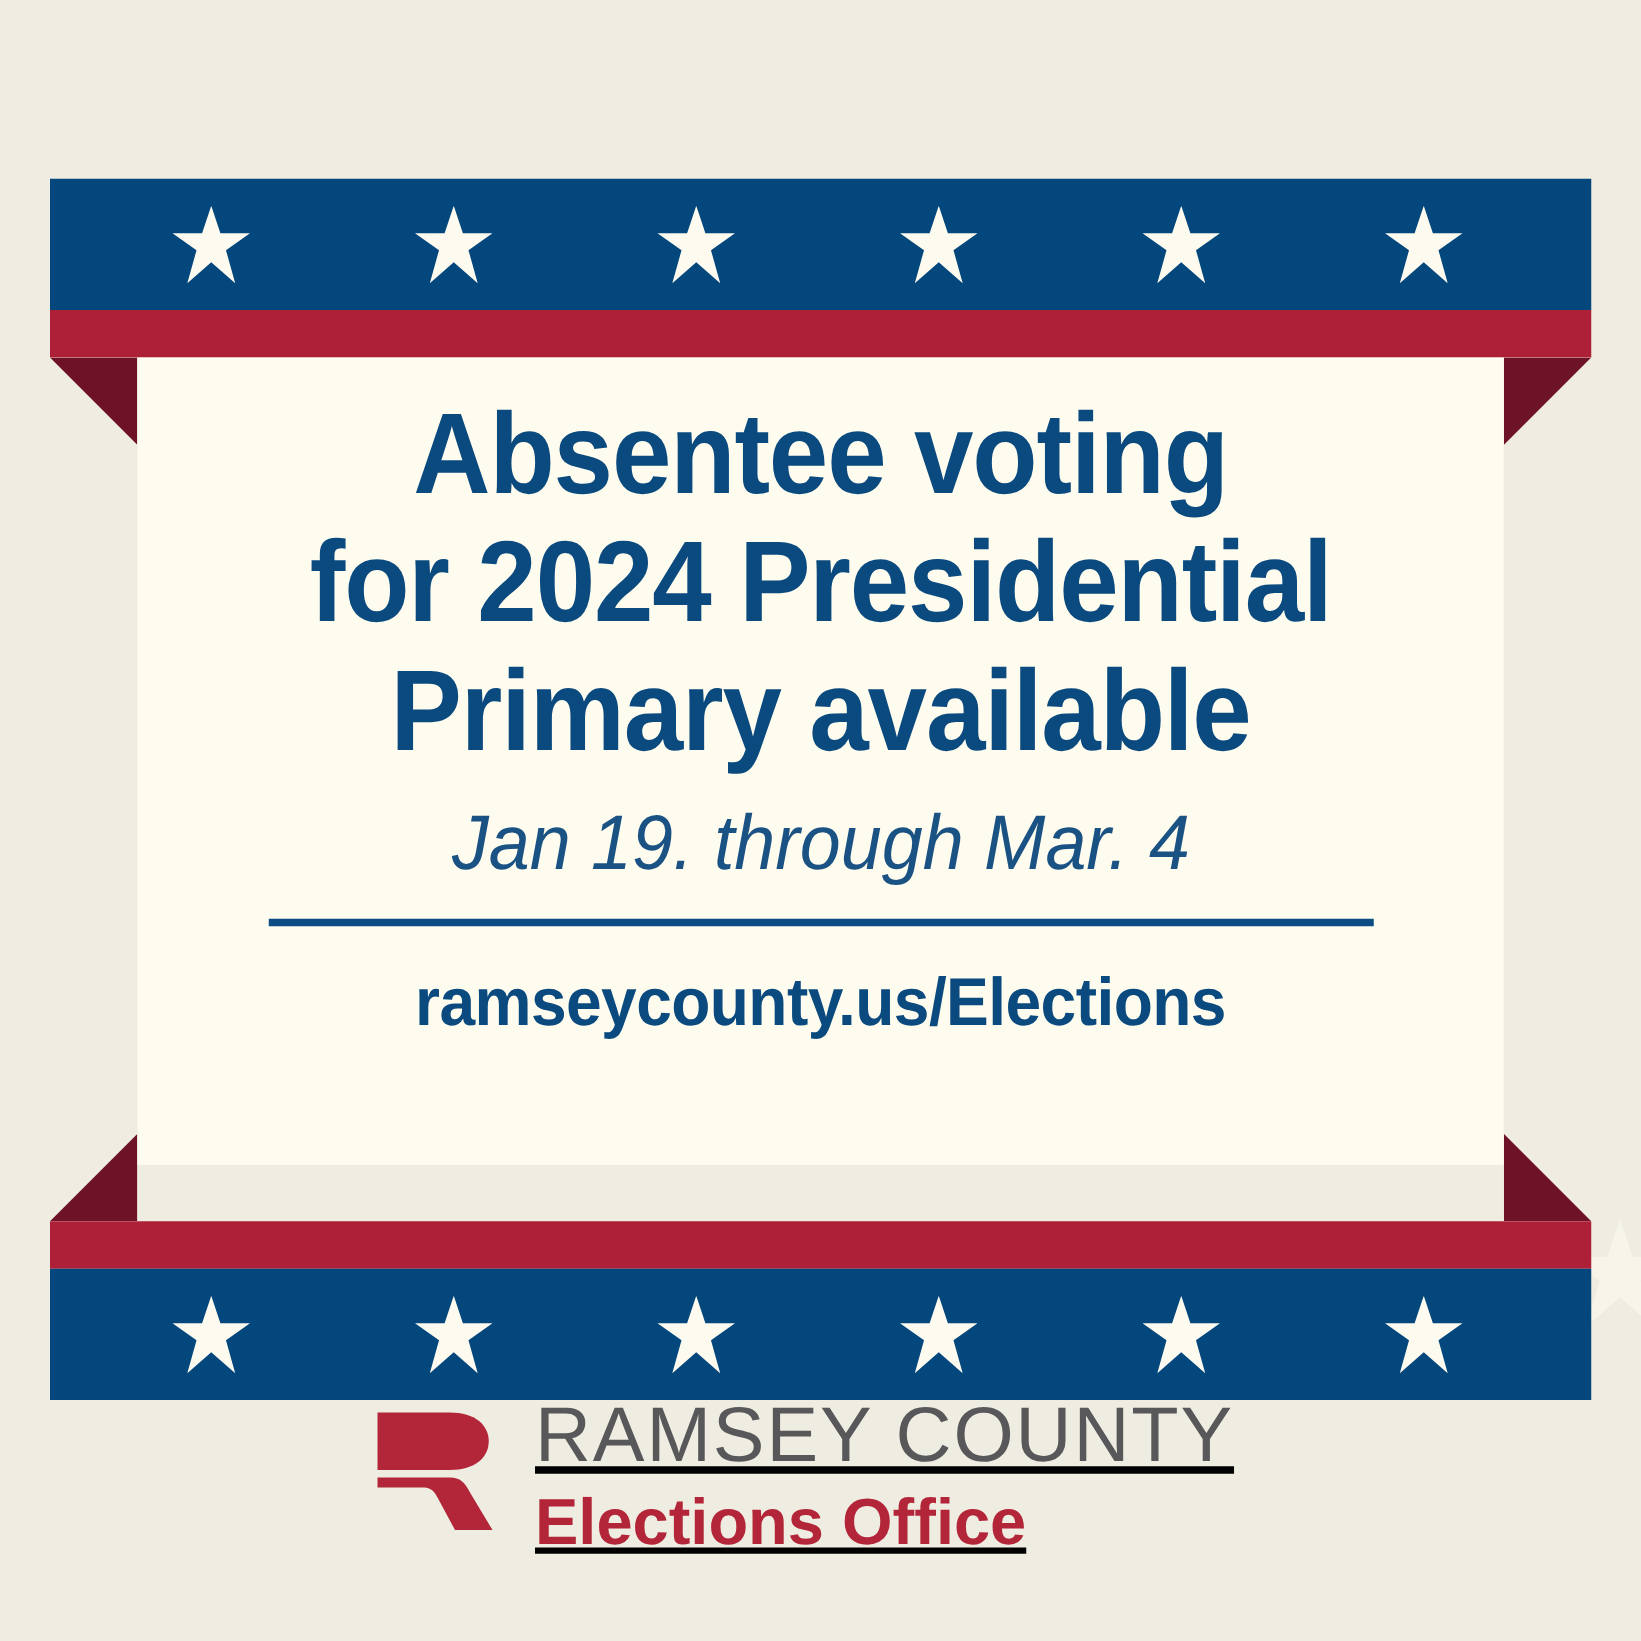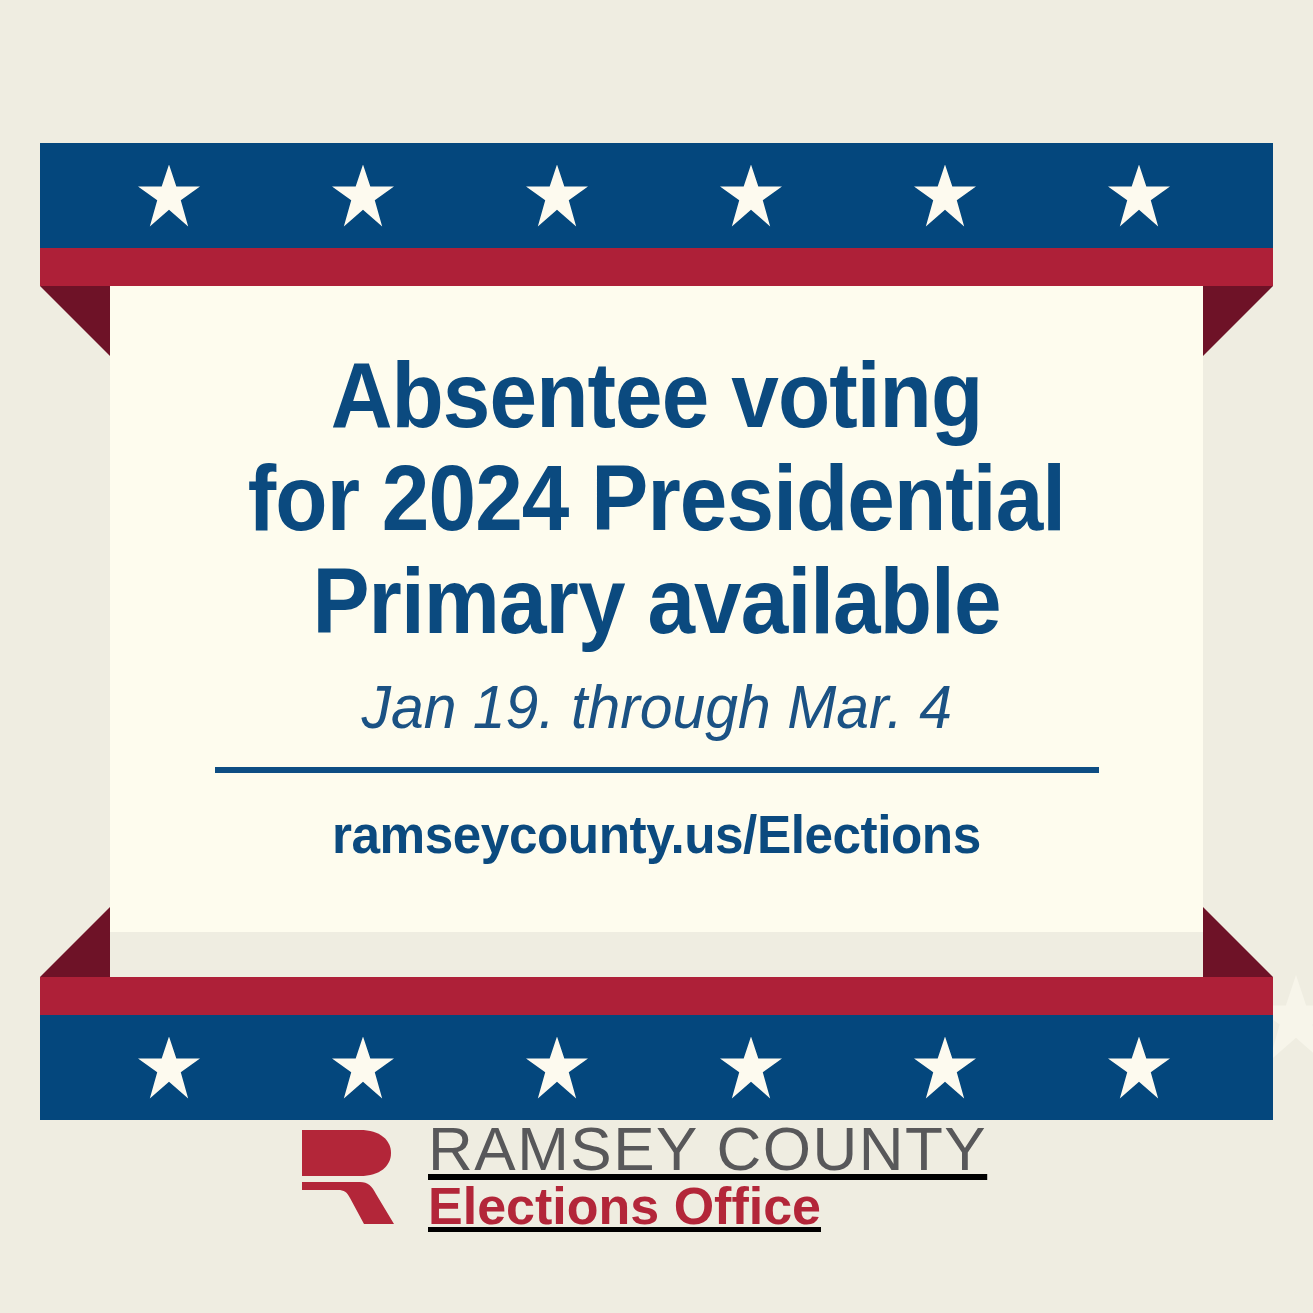--- a/index.html
+++ b/index.html
@@ -90,21 +90,21 @@
     left: 110px;
     top: 286px;
     width: 1093px;
     height: 646px;
     background: #fefcee;
     display: flex;
     flex-direction: column;
     align-items: center;
     justify-content: flex-start;
     box-sizing: border-box;
-    padding-top: 58px;
+    padding-top: 26px;
   }
 
   .headline {
     color: #0b4a7f;
     font-family: "Liberation Sans Narrow", "Liberation Sans", sans-serif;
     font-weight: bold;
     font-size: 92px;
     line-height: 1.12;
     text-align: center;
     letter-spacing: -1px;
@@ -172,20 +172,21 @@
     letter-spacing: 1.5px;
     line-height: 1;
     white-space: nowrap;
   }
   .logo-office {
     color: #b32639;
     font-family: "Liberation Sans Narrow", "Liberation Sans", sans-serif;
     font-weight: bold;
     font-size: 52px;
     line-height: 1;
+    margin-top: 12px;
     letter-spacing: 0px;
     white-space: nowrap;
   }
 </style>
 </head>
 <body>
 
 <div class="poster">
 
   <div class="bg-star"></div>

